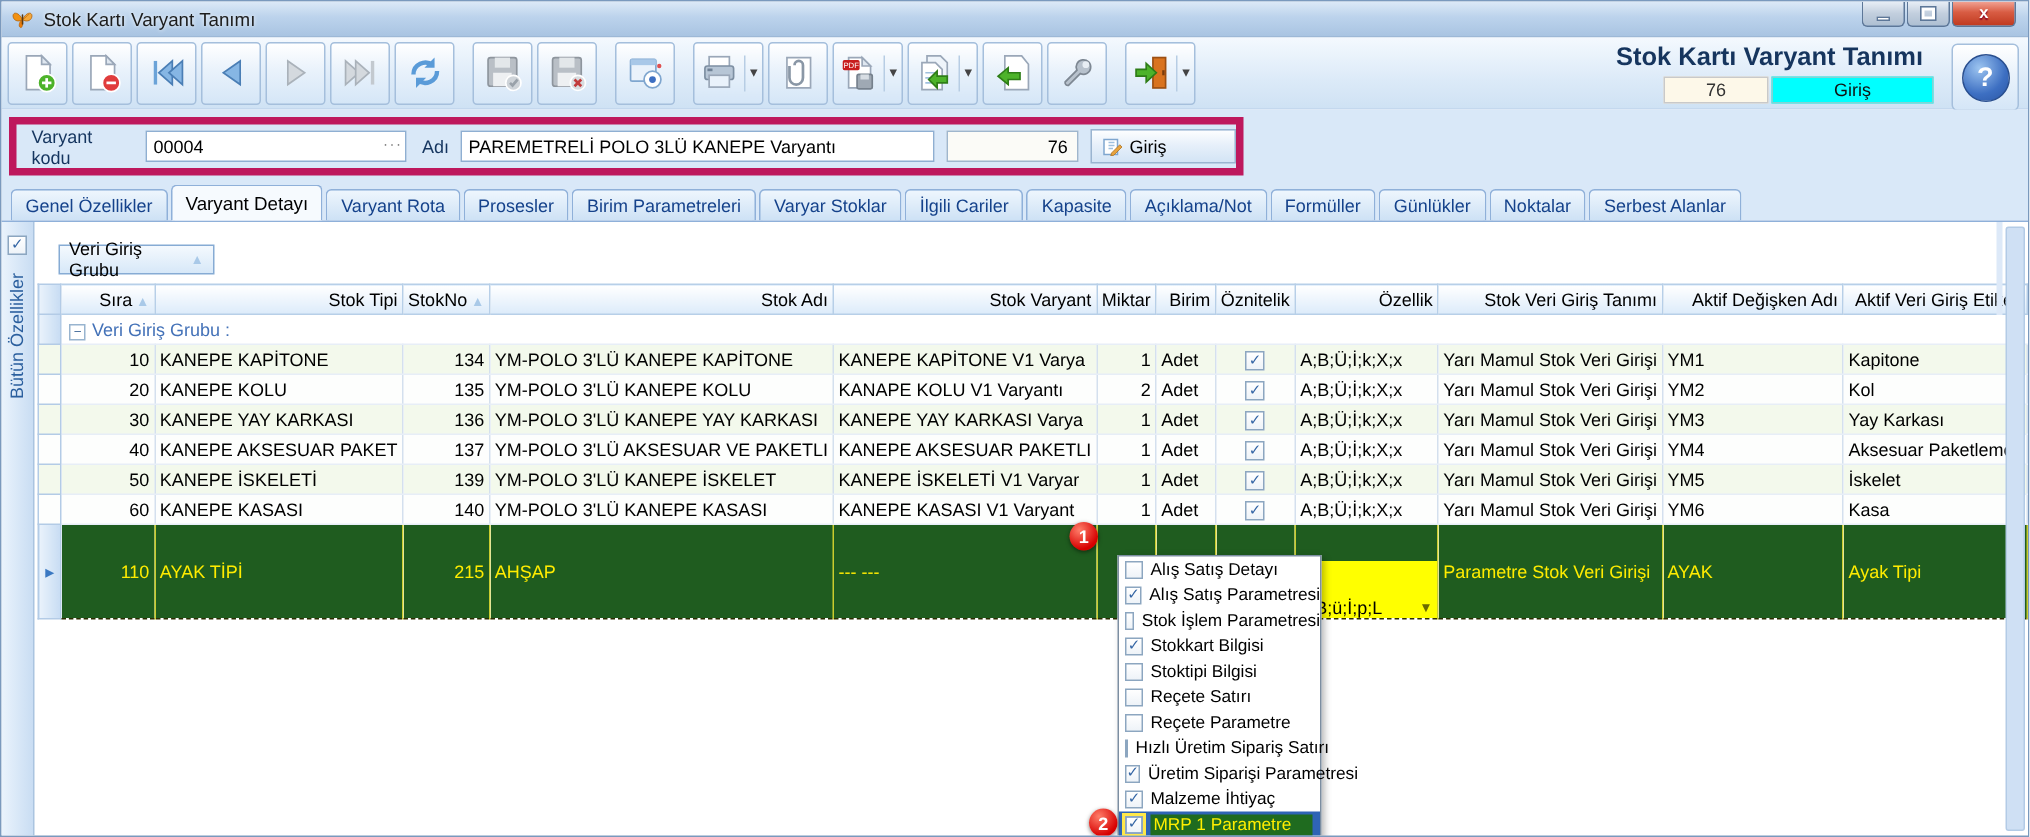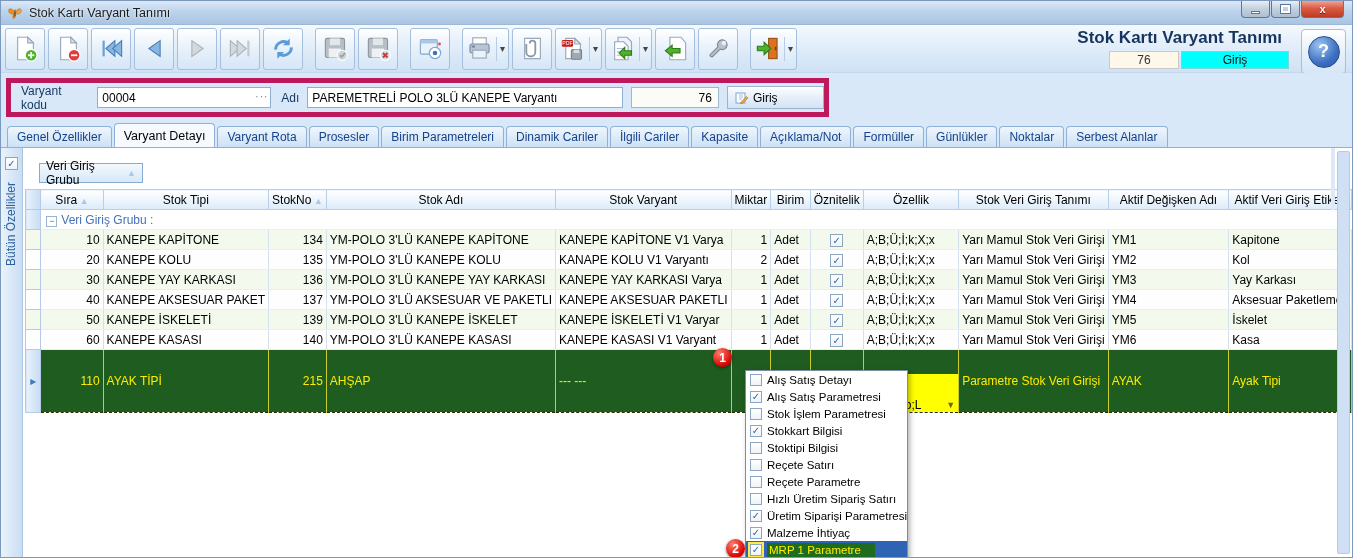--- a/index.html
+++ b/index.html
@@ -70,21 +70,21 @@
   .side-label { position:absolute; left:3px; top:34px; writing-mode:vertical-rl; transform:rotate(180deg);
     color:#2b5f9e; font-size:12px; white-space:nowrap; }
 
   .groupbar-btn { position:absolute; left:38px; top:162px; height:20px; width:104px; border:1px solid #86abd4;
     background:linear-gradient(#f4f9fe,#d7e8f8); display:flex; align-items:center; justify-content:space-between;
     padding:0 6px; cursor:pointer;}
   .sort-up { color:#a9c9e8; font-size:9px; }
 
   
   table.grid { position:absolute; left:24px; top:188px; border-collapse:collapse; table-layout:fixed; background:#fff; }
-  .grid th { height:20px; font-weight:normal; text-align:center; padding:1px 3px; font-size:12px;
+  .grid th { height:20px; font-weight:normal; text-align:right; padding:1px 3px; font-size:12px;
     background:linear-gradient(#ffffff,#dcebfa); border:1px solid #b7cfe8; overflow:hidden; white-space:nowrap;}
   .grid td { height:20px; padding:1px 3px; font-size:12px; border-right:1px solid #d4e0ee; border-bottom:1px solid #e7eef7;
     overflow:hidden; white-space:nowrap; }
   .grid td.ind, .grid th.ind { background:linear-gradient(90deg,#e9f2fb,#c7dcf3); border:1px solid #b3cbe6; padding:0; text-align:center;}
   .grid tr.r-odd td { background:#f3f9ec; }
   .grid tr.r-even td { background:#fdfefd; }
   .grid tr.group-row td.glabel { color:#4472b8; background:#fff; border-right:none; }
   .collapse-box { display:inline-flex; width:11px; height:11px; border:1px solid #98b4cf; background:#fff; color:#4a6f9d;
     align-items:center; justify-content:center; font-size:9px; line-height:9px; margin:0 4px 0 2px; }
   .num { text-align:right; }
@@ -98,21 +98,21 @@
   tr.selected .cb { background:#ffff29; border-color:#b0b000; color:#a00000; }
   td.combo-cell { padding:0 !important; }
   .combo { width:100%; height:100%; background:#ffff00; color:#000; display:flex; align-items:center; justify-content:space-between;
     padding:0 3px; cursor:pointer;margin-top:48px; }
   .combo .arr { color:#6a6a00; font-size:9px; }
 
   .vscroll { position:absolute; left:1336px; top:150px; bottom:3px; width:13px; background:#cfe0f4; border:1px solid #b3cbe6; border-radius:2px;}
   .right-notch { position:absolute; left:1330px; top:147px; width:4px; height:62px; background:#dde9f8; }
 
   
-  .dropdown { position:absolute; left:744px; top:369px; width:163px; background:#fff; border:1px solid #7c8ea1;
+  .dropdown { position:absolute; left:744px; top:369px; width:136px; background:#fff; border:1px solid #7c8ea1;
     box-shadow:2px 2px 5px rgba(0,0,0,.3); z-index:20; }
   .dd-item { height:17px; display:flex; align-items:center; gap:5px; padding-left:4px; font-size:11.5px; cursor:pointer; white-space:nowrap;}
   .dd-item .cb { width:12px; height:12px; }
   .dd-item.sel { background:#2f64b5; }
   .dd-item.sel .label { background:#1f6b1f; color:#ffee00; padding:1px 14px 1px 2px; }
   .dd-item.sel .cb { box-shadow:0 0 0 2px #ffe84a; }
 
   
   .badge { position:absolute; width:19px; height:19px; border-radius:50%;
     background:radial-gradient(circle at 35% 28%,#ff7e6a,#d70000 70%); color:#fff; font-weight:bold; font-size:12px;
@@ -309,21 +309,21 @@
           </svg>
         <span>Giriş</span>
       </div>
     </div>
     <div class="tabstrip">
         <div class="tab">Genel Özellikler</div>
         <div class="tab active">Varyant Detayı</div>
         <div class="tab">Varyant Rota</div>
         <div class="tab">Prosesler</div>
         <div class="tab">Birim Parametreleri</div>
-        <div class="tab">Dinamik Cariler</div>
+        <div class="tab">Varyar Stoklar</div>
         <div class="tab">İlgili Cariler</div>
         <div class="tab">Kapasite</div>
         <div class="tab">Açıklama/Not</div>
         <div class="tab">Formüller</div>
         <div class="tab">Günlükler</div>
         <div class="tab">Noktalar</div>
         <div class="tab">Serbest Alanlar</div>
       </div>
   </div>
 

